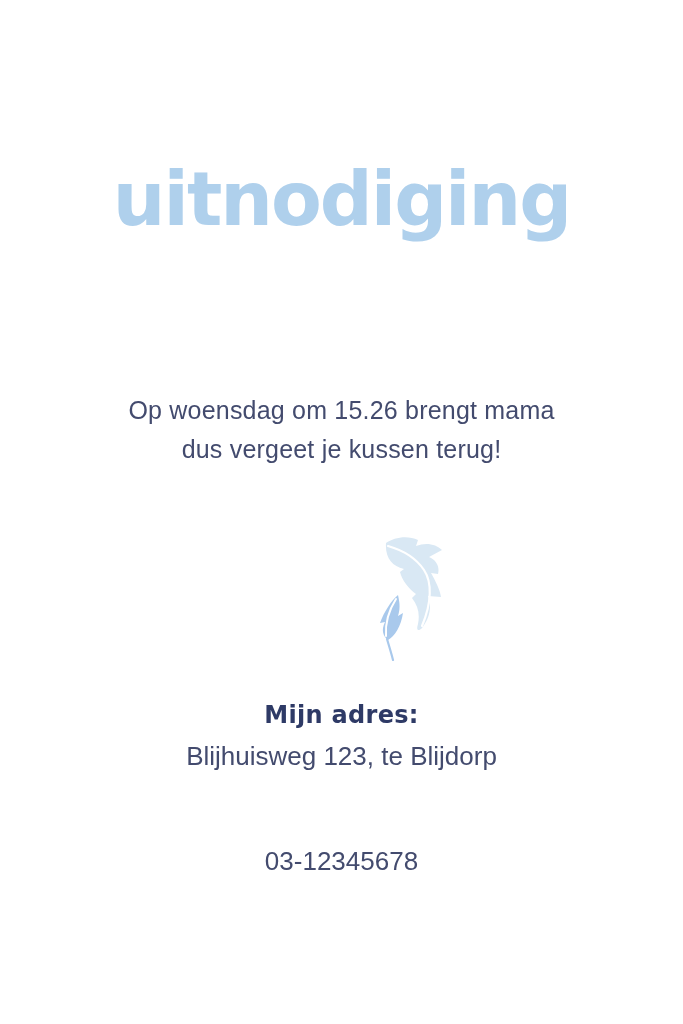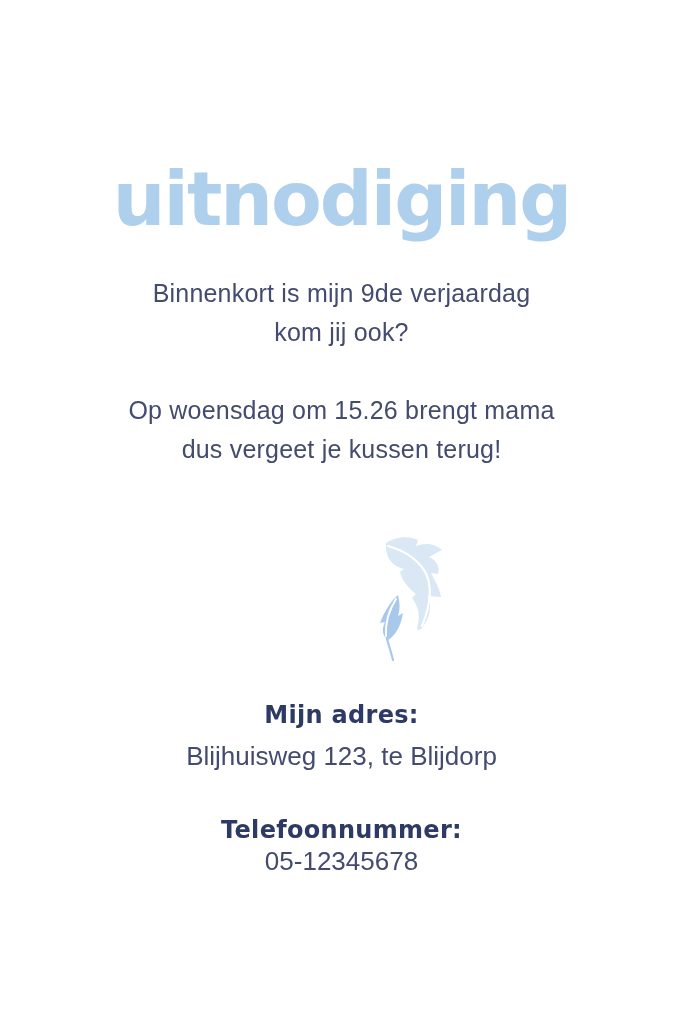--- a/index.html
+++ b/index.html
@@ -75,24 +75,20 @@
   .phone-label { top: 805px; }
   .phone-value { top: 834px; }
 </style>
 </head>
 <body>
 
 <div class="card">
 
   <h1 class="title">uitnodiging</h1>
 
-  <div class="para intro">
-    <div>Binnenkort is mijn 9de verjaardag</div>
-    <div>kom jij ook?</div>
-  </div>
 
   <div class="para details">
     <div>Op woensdag om 15.26 brengt mama</div>
     <div>dus vergeet je kussen terug!</div>
   </div>
 
   <svg class="feather-svg" viewBox="0 0 70 125" xmlns="http://www.w3.org/2000/svg">
 
     <g>
       <path fill="#d9e8f4" d="M 10 7
@@ -130,17 +126,16 @@
                C 13 74, 9 86, 10 100"></path>
       <path fill="none" stroke="#a9c9ec" stroke-width="2.2" stroke-linecap="round" d="M 11 103
                C 13 110, 15 116, 17 124"></path>
     </g>
   </svg>
 
   <div class="heading addr-label">Mijn adres:</div>
 
   <div class="value addr-value">Blijhuisweg 123, te Blijdorp</div>
 
-  <div class="heading phone-label">Telefoonnummer:</div>
 
-  <div class="value phone-value">05-12345678</div>
+  <div class="value phone-value">03-12345678</div>
 
 </div>
 
 </body></html>

